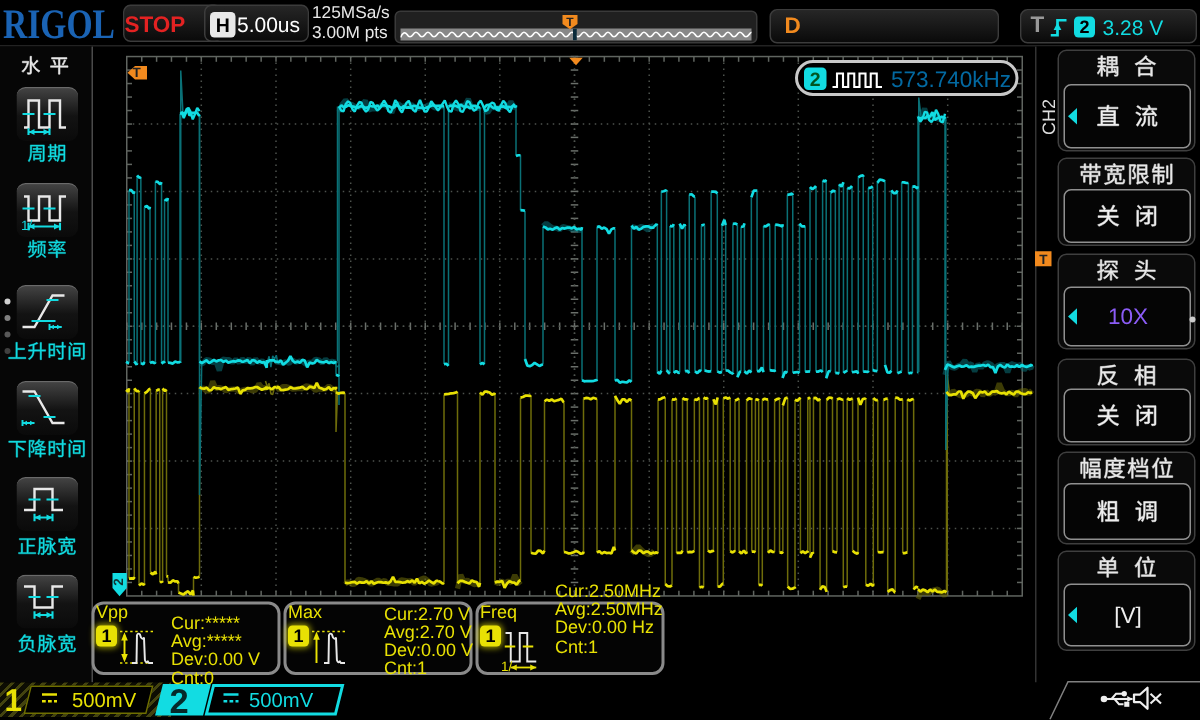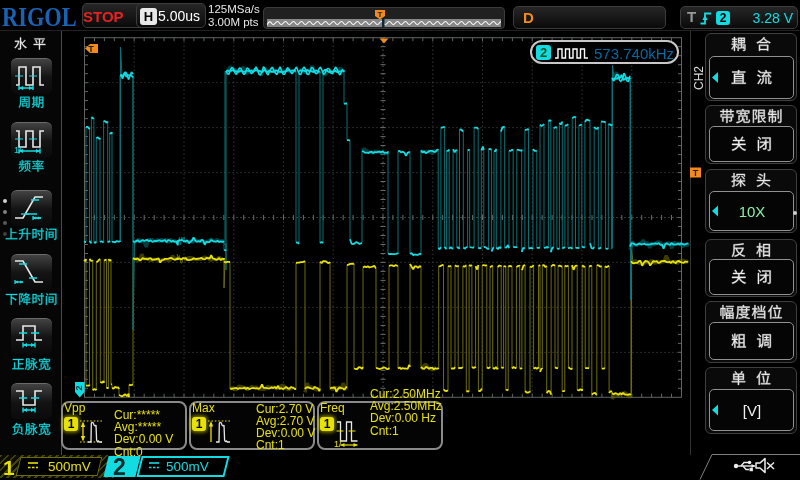--- a/index.html
+++ b/index.html
@@ -384,42 +384,42 @@
 <div class="tbox" style="z-index:3;left:513px;top:6px;width:153px;height:23px">
     <span class="abs" style="left:9px;top:2px;color:#f28a1e;font-weight:bold;font-size:15px">D</span>
   </div>
 <div class="tbox" style="z-index:3;left:680px;top:6px;width:118px;height:23px">
     <span class="abs" style="left:6px;top:1px;color:#999;font-weight:bold;font-size:15px">T</span>
     <svg class="abs" style="left:17px;top:3px" width="16" height="16">
       <path d="M2.5 13.5 L7 13.5 L7 3.5 L13 3.5" fill="none" stroke="#12dce2" stroke-width="1.8"></path>
       <path d="M7 10 L4.4 10 L7 5 L9.6 10 Z" fill="#12dce2"></path>
     </svg>
     <div class="abs" style="left:35px;top:4px;width:14px;height:14px;background:#12dce2;border-radius:3px;color:#000;font-weight:bold;font-size:12px;text-align:center;line-height:14px">2</div>
-    <span class="abs" style="left:54px;top:0;width:58px;text-align:right;color:#12dce2;font-size:14px;line-height:22px">3.28 V</span>
+    <span class="abs" style="left:54px;top:0;width:58px;text-align:left;color:#12dce2;font-size:14px;line-height:22px">3.28 V</span>
   </div>
 <div class="abs" style="z-index:2;left:0;top:31px;width:62px;height:424px;background:#060606;border-right:1px solid #4a4a4a"></div>
 <div class="btn" style="top:58px;z-index:2"></div>
 <div class="btn" style="top:122px;z-index:2"></div>
 <div class="btn" style="top:190px;z-index:2"></div>
 <div class="btn" style="top:254px;z-index:2"></div>
 <div class="btn" style="top:318px;z-index:2"></div>
 <div class="btn" style="top:383px;z-index:2"></div>
 <div class="abs" style="z-index:2;left:3px;top:199px;width:4px;height:4px;border-radius:2px;background:#d0d0d0"></div>
 <div class="abs" style="z-index:2;left:3px;top:210px;width:4px;height:4px;border-radius:2px;background:#808080"></div>
 <div class="abs" style="z-index:2;left:3px;top:221px;width:4px;height:4px;border-radius:2px;background:#585858"></div>
 <div class="abs" style="z-index:2;left:3px;top:232px;width:4px;height:4px;border-radius:2px;background:#404040"></div>
 <div class="abs" style="z-index:2;left:690px;top:31px;width:110px;height:424px;background:#000;border-left:1px solid #333"></div>
 <div class="abs" style="z-index:3;left:680px;top:64px;width:38px;height:28px;color:#ddd;font-size:12px;transform:rotate(-90deg);text-align:center;line-height:28px">CH2</div>
 <div class="abs" style="z-index:2;left:705px;top:33px;width:92px;height:68px;border:1px solid #3f3f3f;border-radius:6px;background:#0a0a0a"></div>
 <div class="abs" style="z-index:2;left:709px;top:56px;width:85px;height:43px;border:1px solid #909090;border-radius:5px;background:#050505"></div>
 <div class="abs" style="z-index:2;left:705px;top:105px;width:92px;height:59px;border:1px solid #3f3f3f;border-radius:6px;background:#0a0a0a"></div>
 <div class="abs" style="z-index:2;left:709px;top:126px;width:85px;height:36px;border:1px solid #909090;border-radius:5px;background:#050505"></div>
 <div class="abs" style="z-index:2;left:705px;top:169px;width:92px;height:64px;border:1px solid #3f3f3f;border-radius:6px;background:#0a0a0a"></div>
 <div class="abs" style="z-index:2;left:709px;top:191px;width:85px;height:40px;border:1px solid #909090;border-radius:5px;background:#050505"></div>
-<div class="abs" style="z-index:4;left:710px;top:202.5px;width:84px;text-align:center;color:#86efac;font-size:15px">10X</div>
+<div class="abs" style="z-index:4;left:710px;top:202.5px;width:84px;text-align:center;color:#8b5cf6;font-size:15px">10X</div>
 <div class="abs" style="z-index:2;left:705px;top:239px;width:92px;height:58px;border:1px solid #3f3f3f;border-radius:6px;background:#0a0a0a"></div>
 <div class="abs" style="z-index:2;left:709px;top:259px;width:85px;height:36px;border:1px solid #909090;border-radius:5px;background:#050505"></div>
 <div class="abs" style="z-index:2;left:705px;top:301px;width:92px;height:62px;border:1px solid #3f3f3f;border-radius:6px;background:#0a0a0a"></div>
 <div class="abs" style="z-index:2;left:709px;top:322px;width:85px;height:38px;border:1px solid #909090;border-radius:5px;background:#050505"></div>
 <div class="abs" style="z-index:2;left:705px;top:367px;width:92px;height:67px;border:1px solid #3f3f3f;border-radius:6px;background:#0a0a0a"></div>
 <div class="abs" style="z-index:2;left:709px;top:389px;width:85px;height:42px;border:1px solid #909090;border-radius:5px;background:#050505"></div>
 <div class="abs" style="z-index:4;left:710px;top:401.5px;width:84px;text-align:center;color:#f0f0f0;font-size:15px">[V]</div>
 <div class="abs" style="z-index:2;left:793px;top:211px;width:4px;height:4px;border-radius:2px;background:#ccc"></div>
 <div class="abs" style="z-index:4;left:530px;top:40px;width:149px;height:24px;background:#000;border:2px solid #c8c8c8;border-radius:12px">
     <div class="abs" style="left:4px;top:2.5px;width:15px;height:15px;background:#12dce2;border-radius:3px;color:#052;font-weight:bold;font-size:13px;text-align:center;line-height:15px">2</div>

